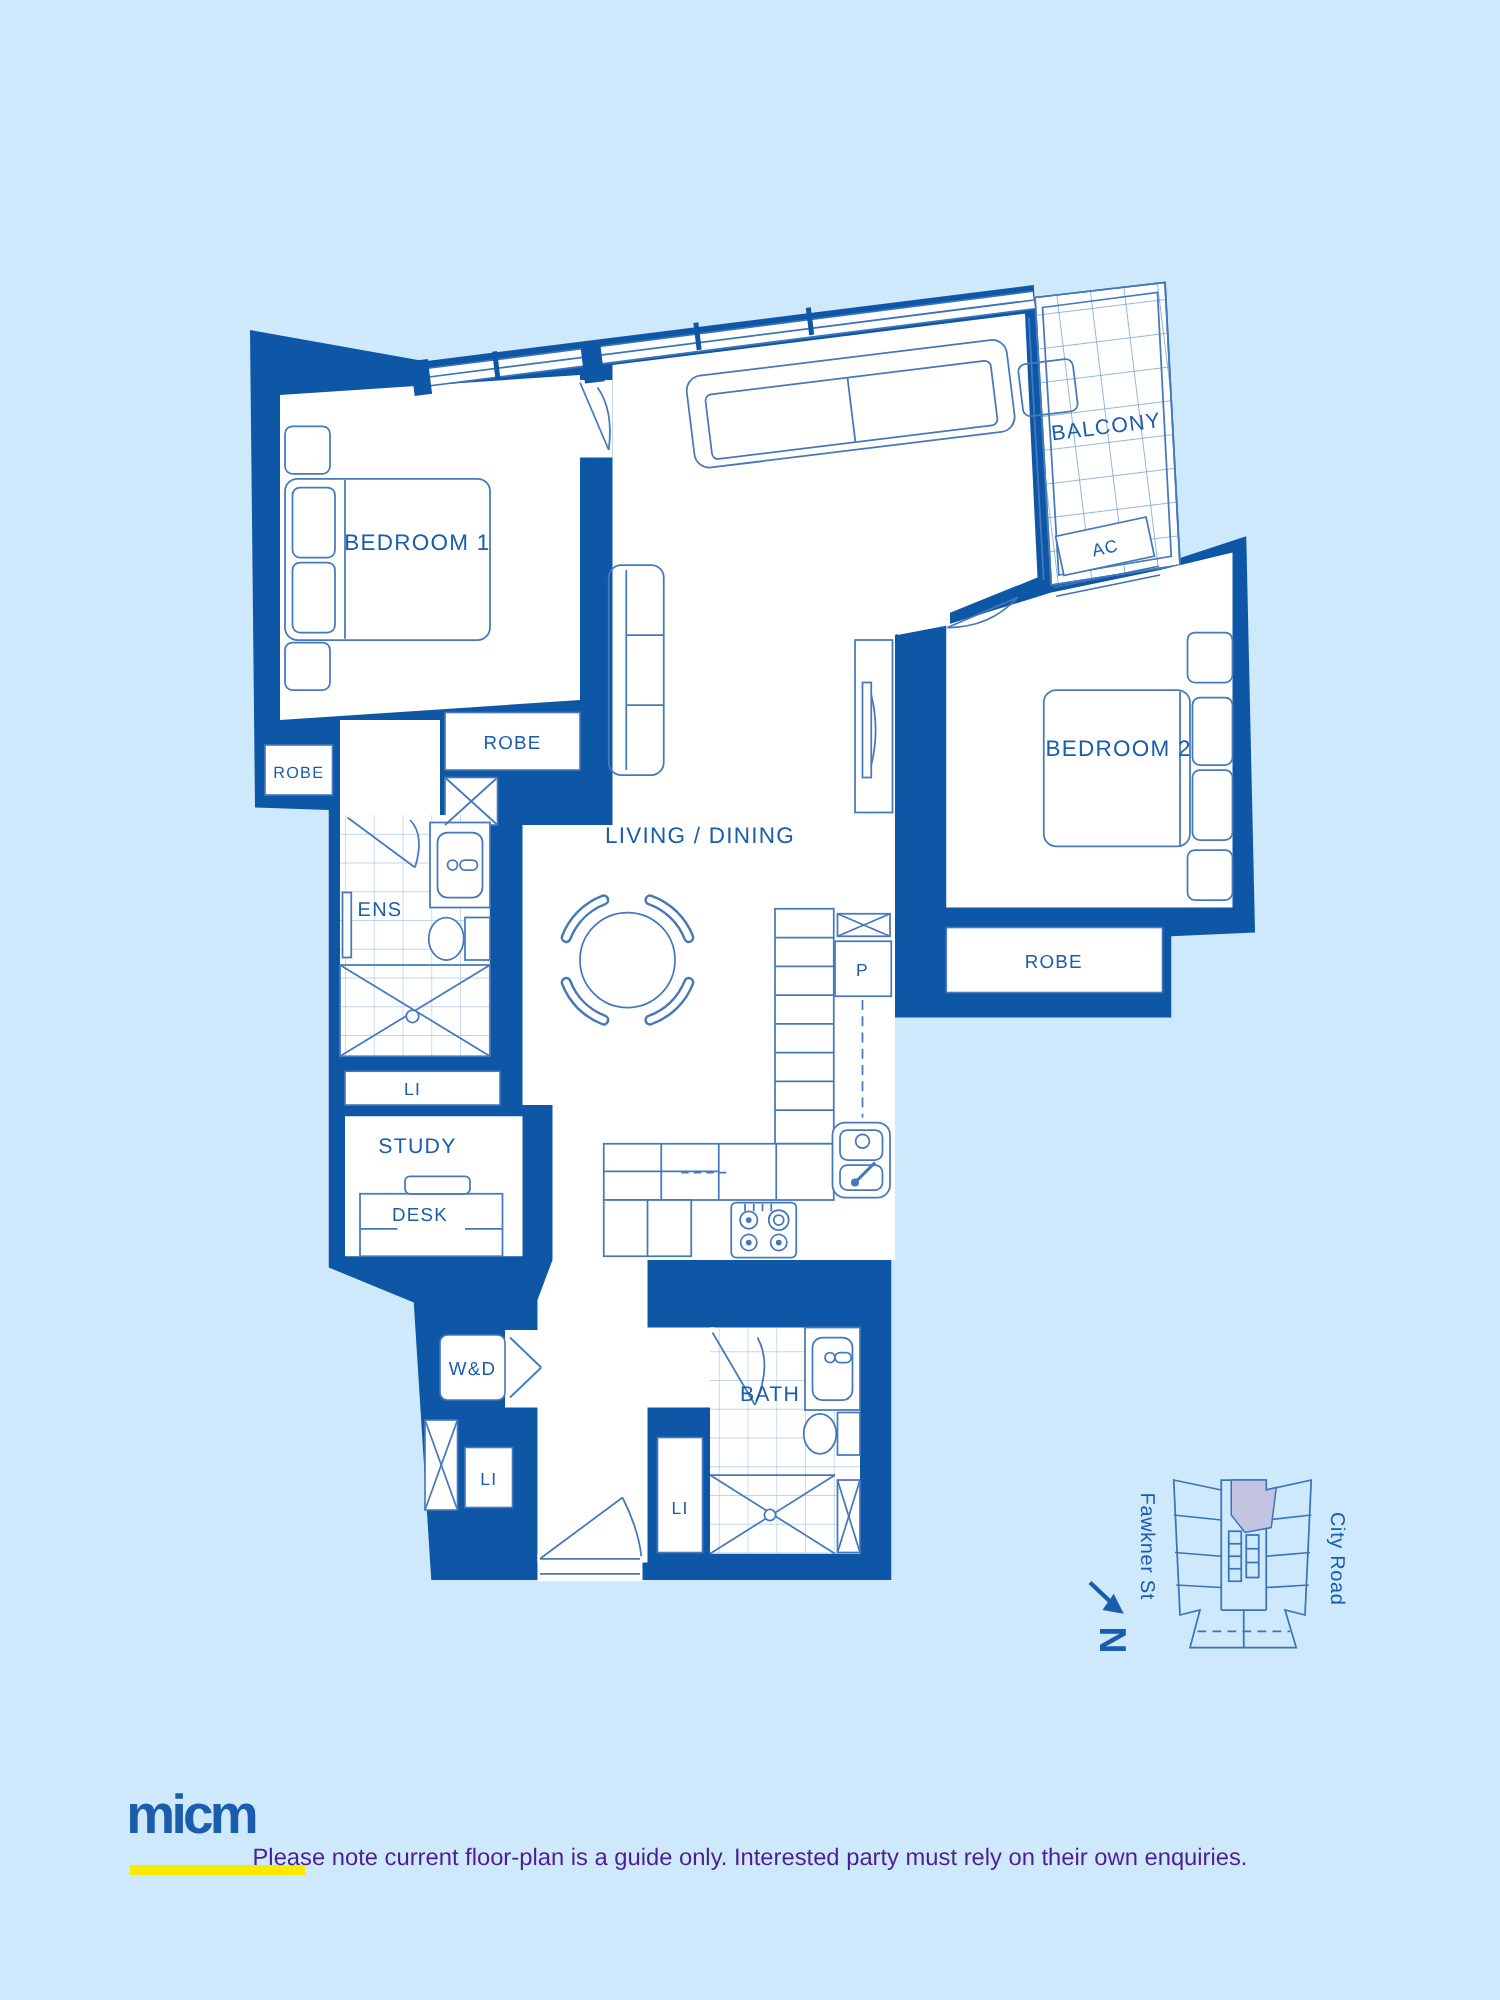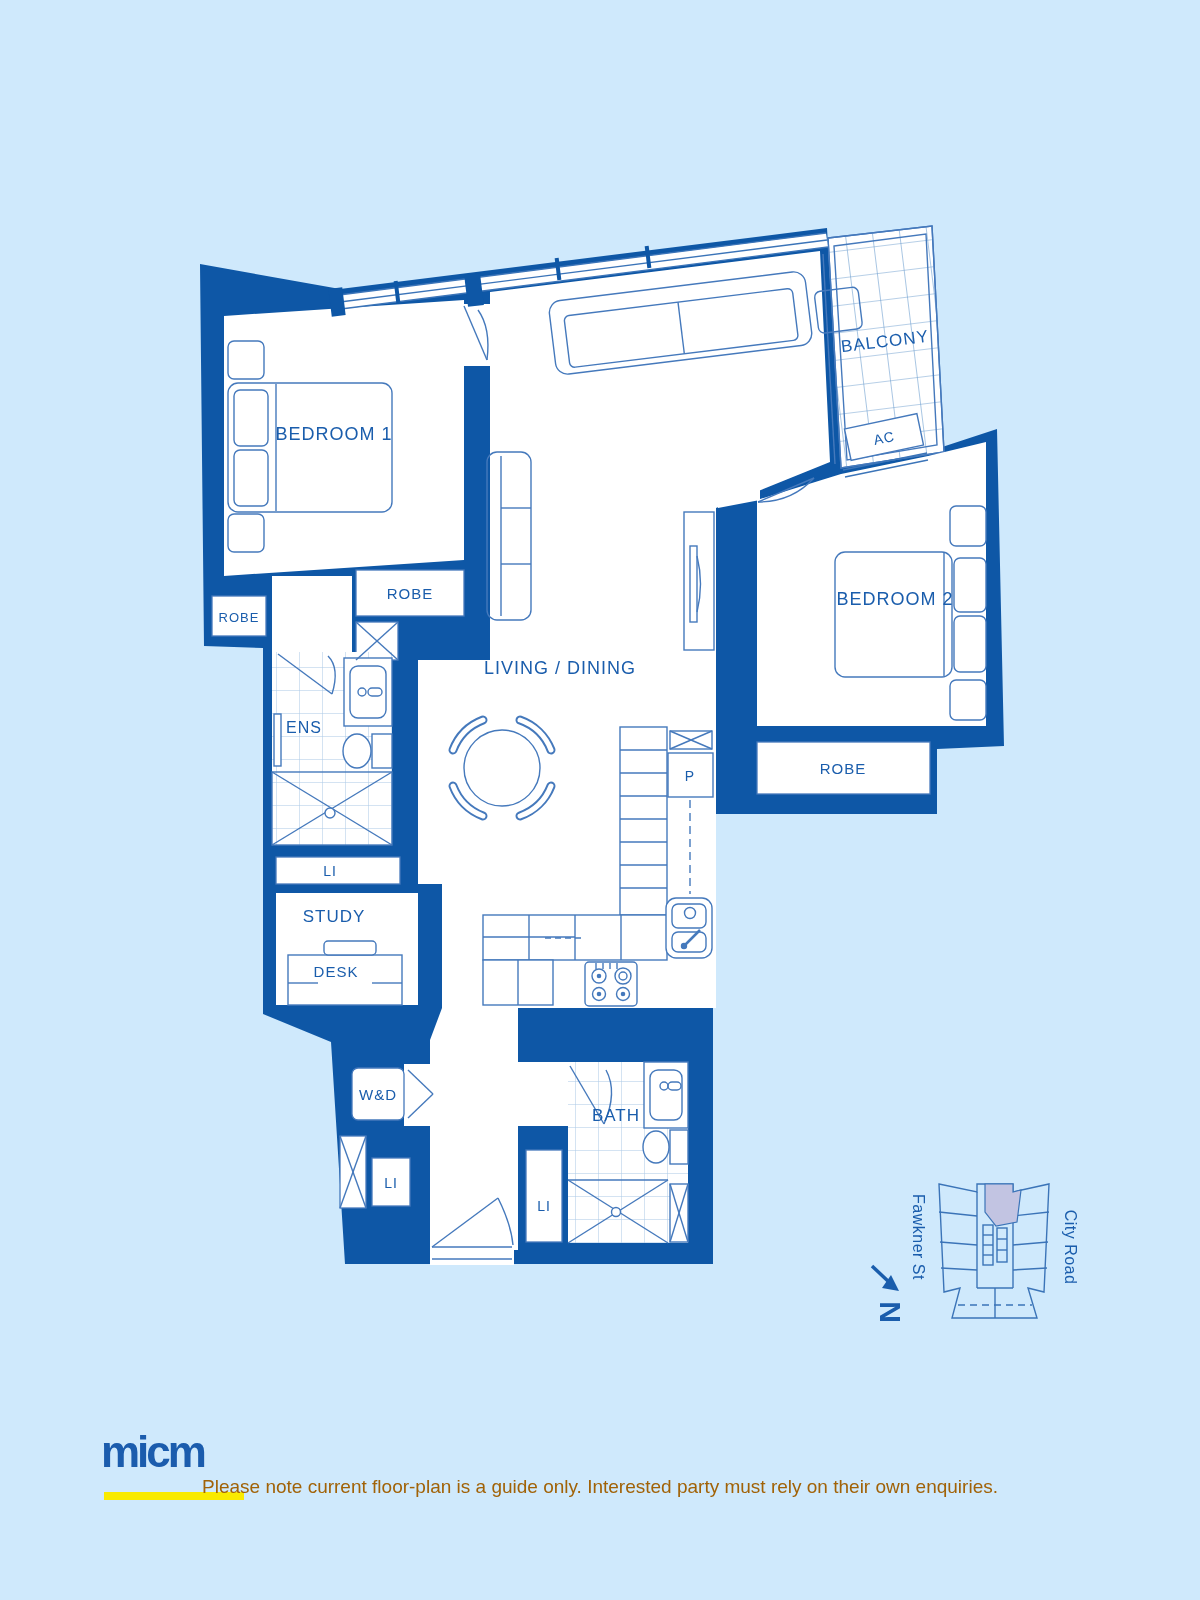--- a/index.html
+++ b/index.html
@@ -7,21 +7,21 @@
           font-family:"Liberation Sans", sans-serif;}
   svg{position:absolute;left:0;top:0;}
   .room-label{fill:#1a5dac;font-family:"Liberation Sans",sans-serif;letter-spacing:1px;}
   .fs18{font-size:18px;} .fs17{font-size:17px;} .fs16{font-size:16px;}
   .fs15{font-size:15px;} .fs14{font-size:14px;} .fs13{font-size:13px;}
   .street{fill:#1a5dac;font-size:16px;letter-spacing:.5px;}
   .logo{position:absolute;left:101px;top:1430px;font-size:44px;font-weight:bold;
         color:#1b5cad;letter-spacing:-3px;line-height:1;}
   .logo-underline{position:absolute;left:104px;top:1492px;width:140px;height:8px;background:#f9ea00;}
   .disclaimer{position:absolute;left:95px;top:1476px;width:1010px;text-align:center;
-        font-size:19px;font-weight:500;color:#a16207;}
+        font-size:19px;font-weight:500;color:#4c1d95;}
 </style>
 </head>
 <body>
 
 <div class="canvas">
 <svg width="1200" height="1600" viewBox="0 0 1200 1600">
   <defs>
     <pattern id="tile" width="23" height="23" patternUnits="userSpaceOnUse">
       <path d="M23 0H0V23" stroke="#a9c7e6" stroke-width="1" fill="none"></path>
     </pattern>

